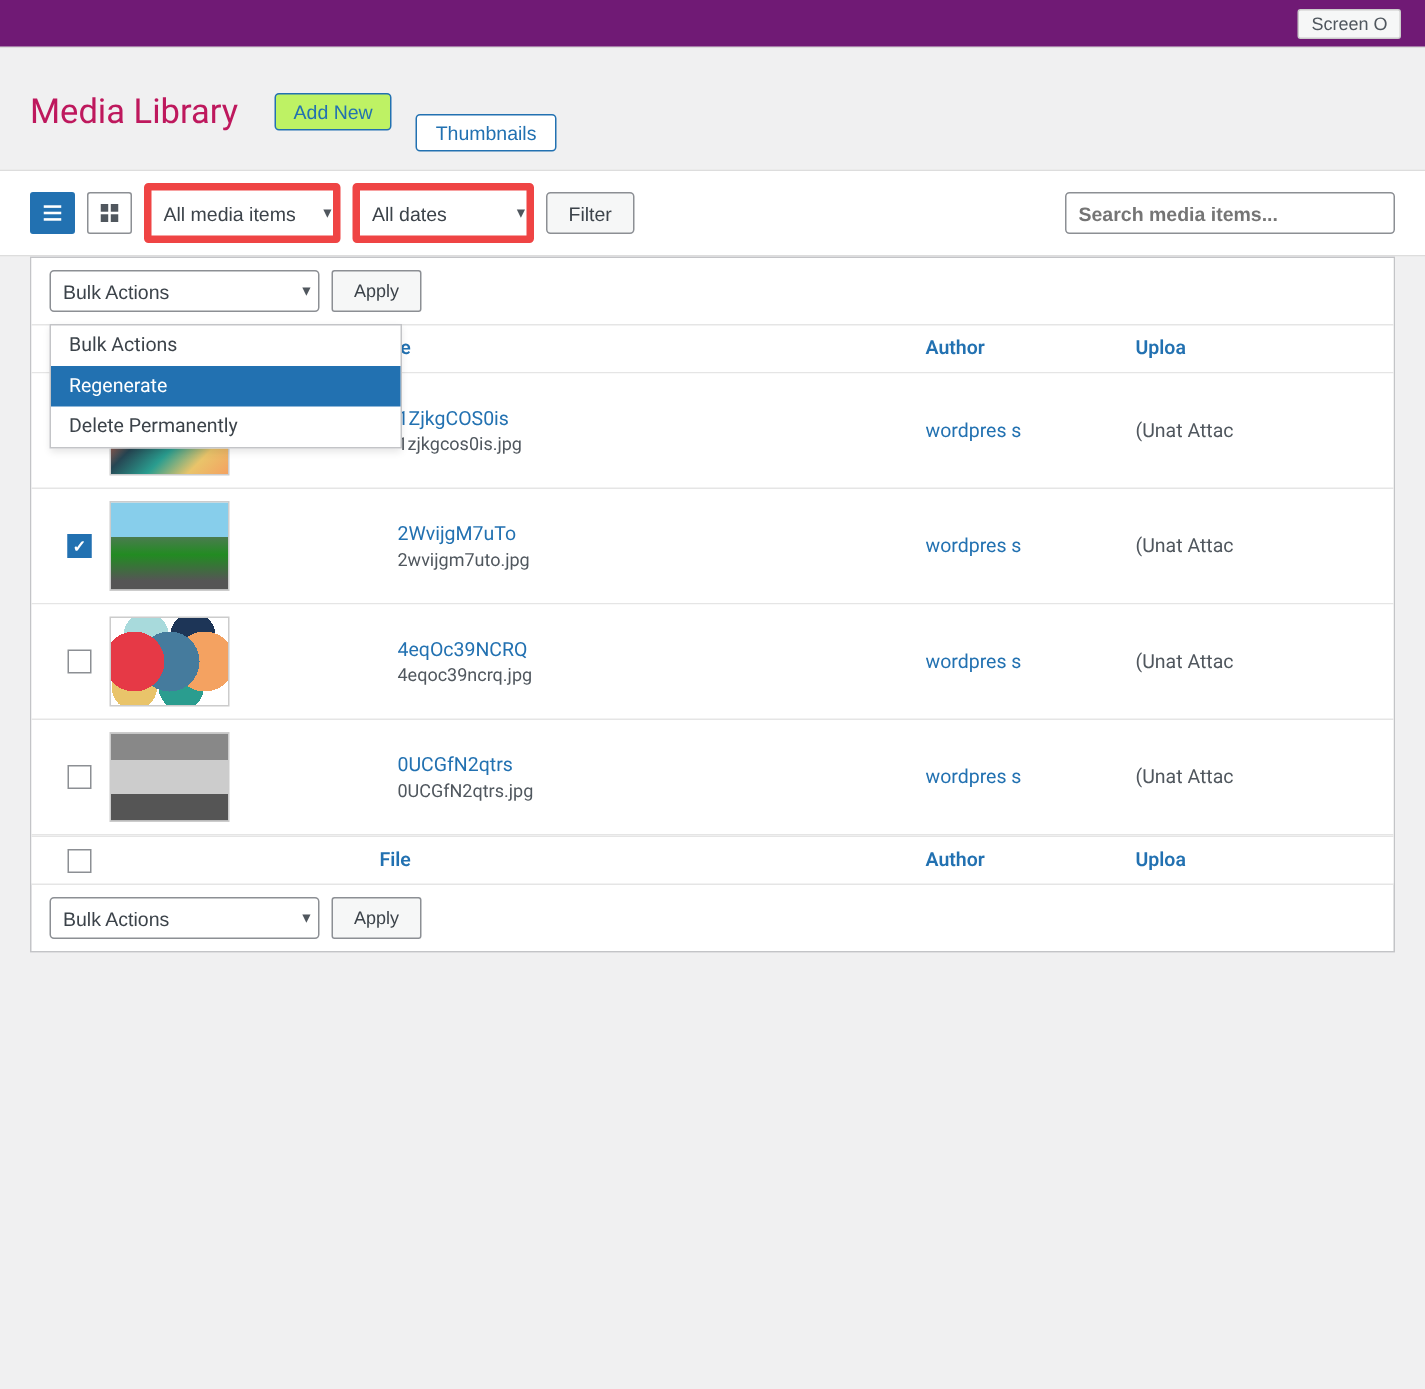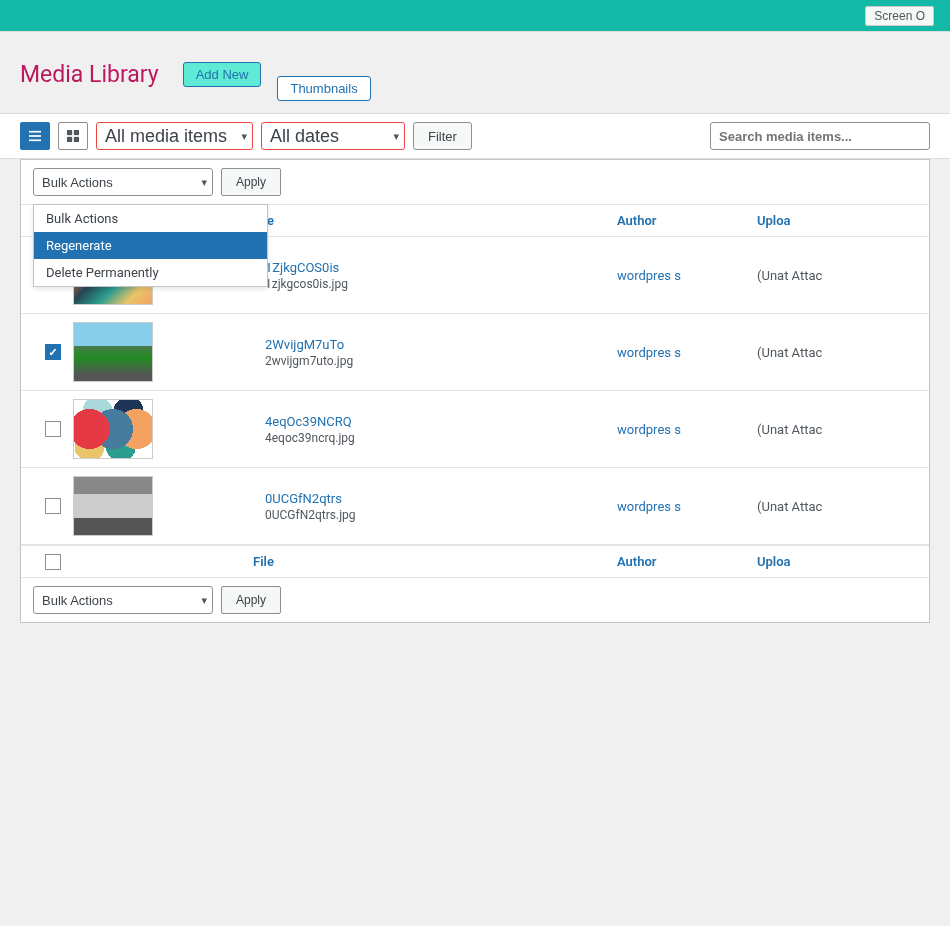--- a/index.html
+++ b/index.html
@@ -6,21 +6,21 @@
     body {
       font-family: -apple-system, BlinkMacSystemFont, "Segoe UI", Roboto, sans-serif;
       font-size: 13px;
       background: #f0f0f1;
       color: #3c434a;
       width: 950px;
       min-height: 926px;
     }
     
     .top-bar {
-      background: #14b8a6;
+      background: #701a75;
       padding: 8px 16px;
       display: flex;
       align-items: center;
       justify-content: flex-end;
       border-bottom: 1px solid #ddd;
       height: 32px;
     }
     .screen-options-btn {
       font-size: 12px;
       color: #50575e;
@@ -38,21 +38,21 @@
       gap: 16px;
       background: #f0f0f1;
     }
     .page-title {
       font-size: 23px;
       font-weight: 400;
       color: #be185d;
       margin-right: 8px;
     }
     .btn-add-new {
-      background: #5eead4;
+      background: #bef264;
       border: 1px solid #2271b1;
       color: #2271b1;
       padding: 4px 12px;
       font-size: 13px;
       cursor: pointer;
       border-radius: 3px;
       font-weight: 400;
     }
     .btn-thumbnails {
       background: #fff;
@@ -87,26 +87,26 @@
       justify-content: center;
       width: 30px;
       height: 28px;
     }
     .view-btn.active {
       background: #2271b1;
       color: #fff;
       border-color: #2271b1;
     }
     .filter-select {
-      border: 1px solid #ef4444;
+      border: 5px solid #ef4444;
       color: #3c434a;
       background: #fff;
       padding: 3px 24px 3px 8px;
-      font-size: 18px;
-      height: 28px;
+      font-size: 13px;
+      height: 40px;
       cursor: pointer;
       border-radius: 3px;
       appearance: none;
       background-image: none;
       position: relative;
     }
     .select-wrap {
       position: relative;
       display: inline-block;
     }

